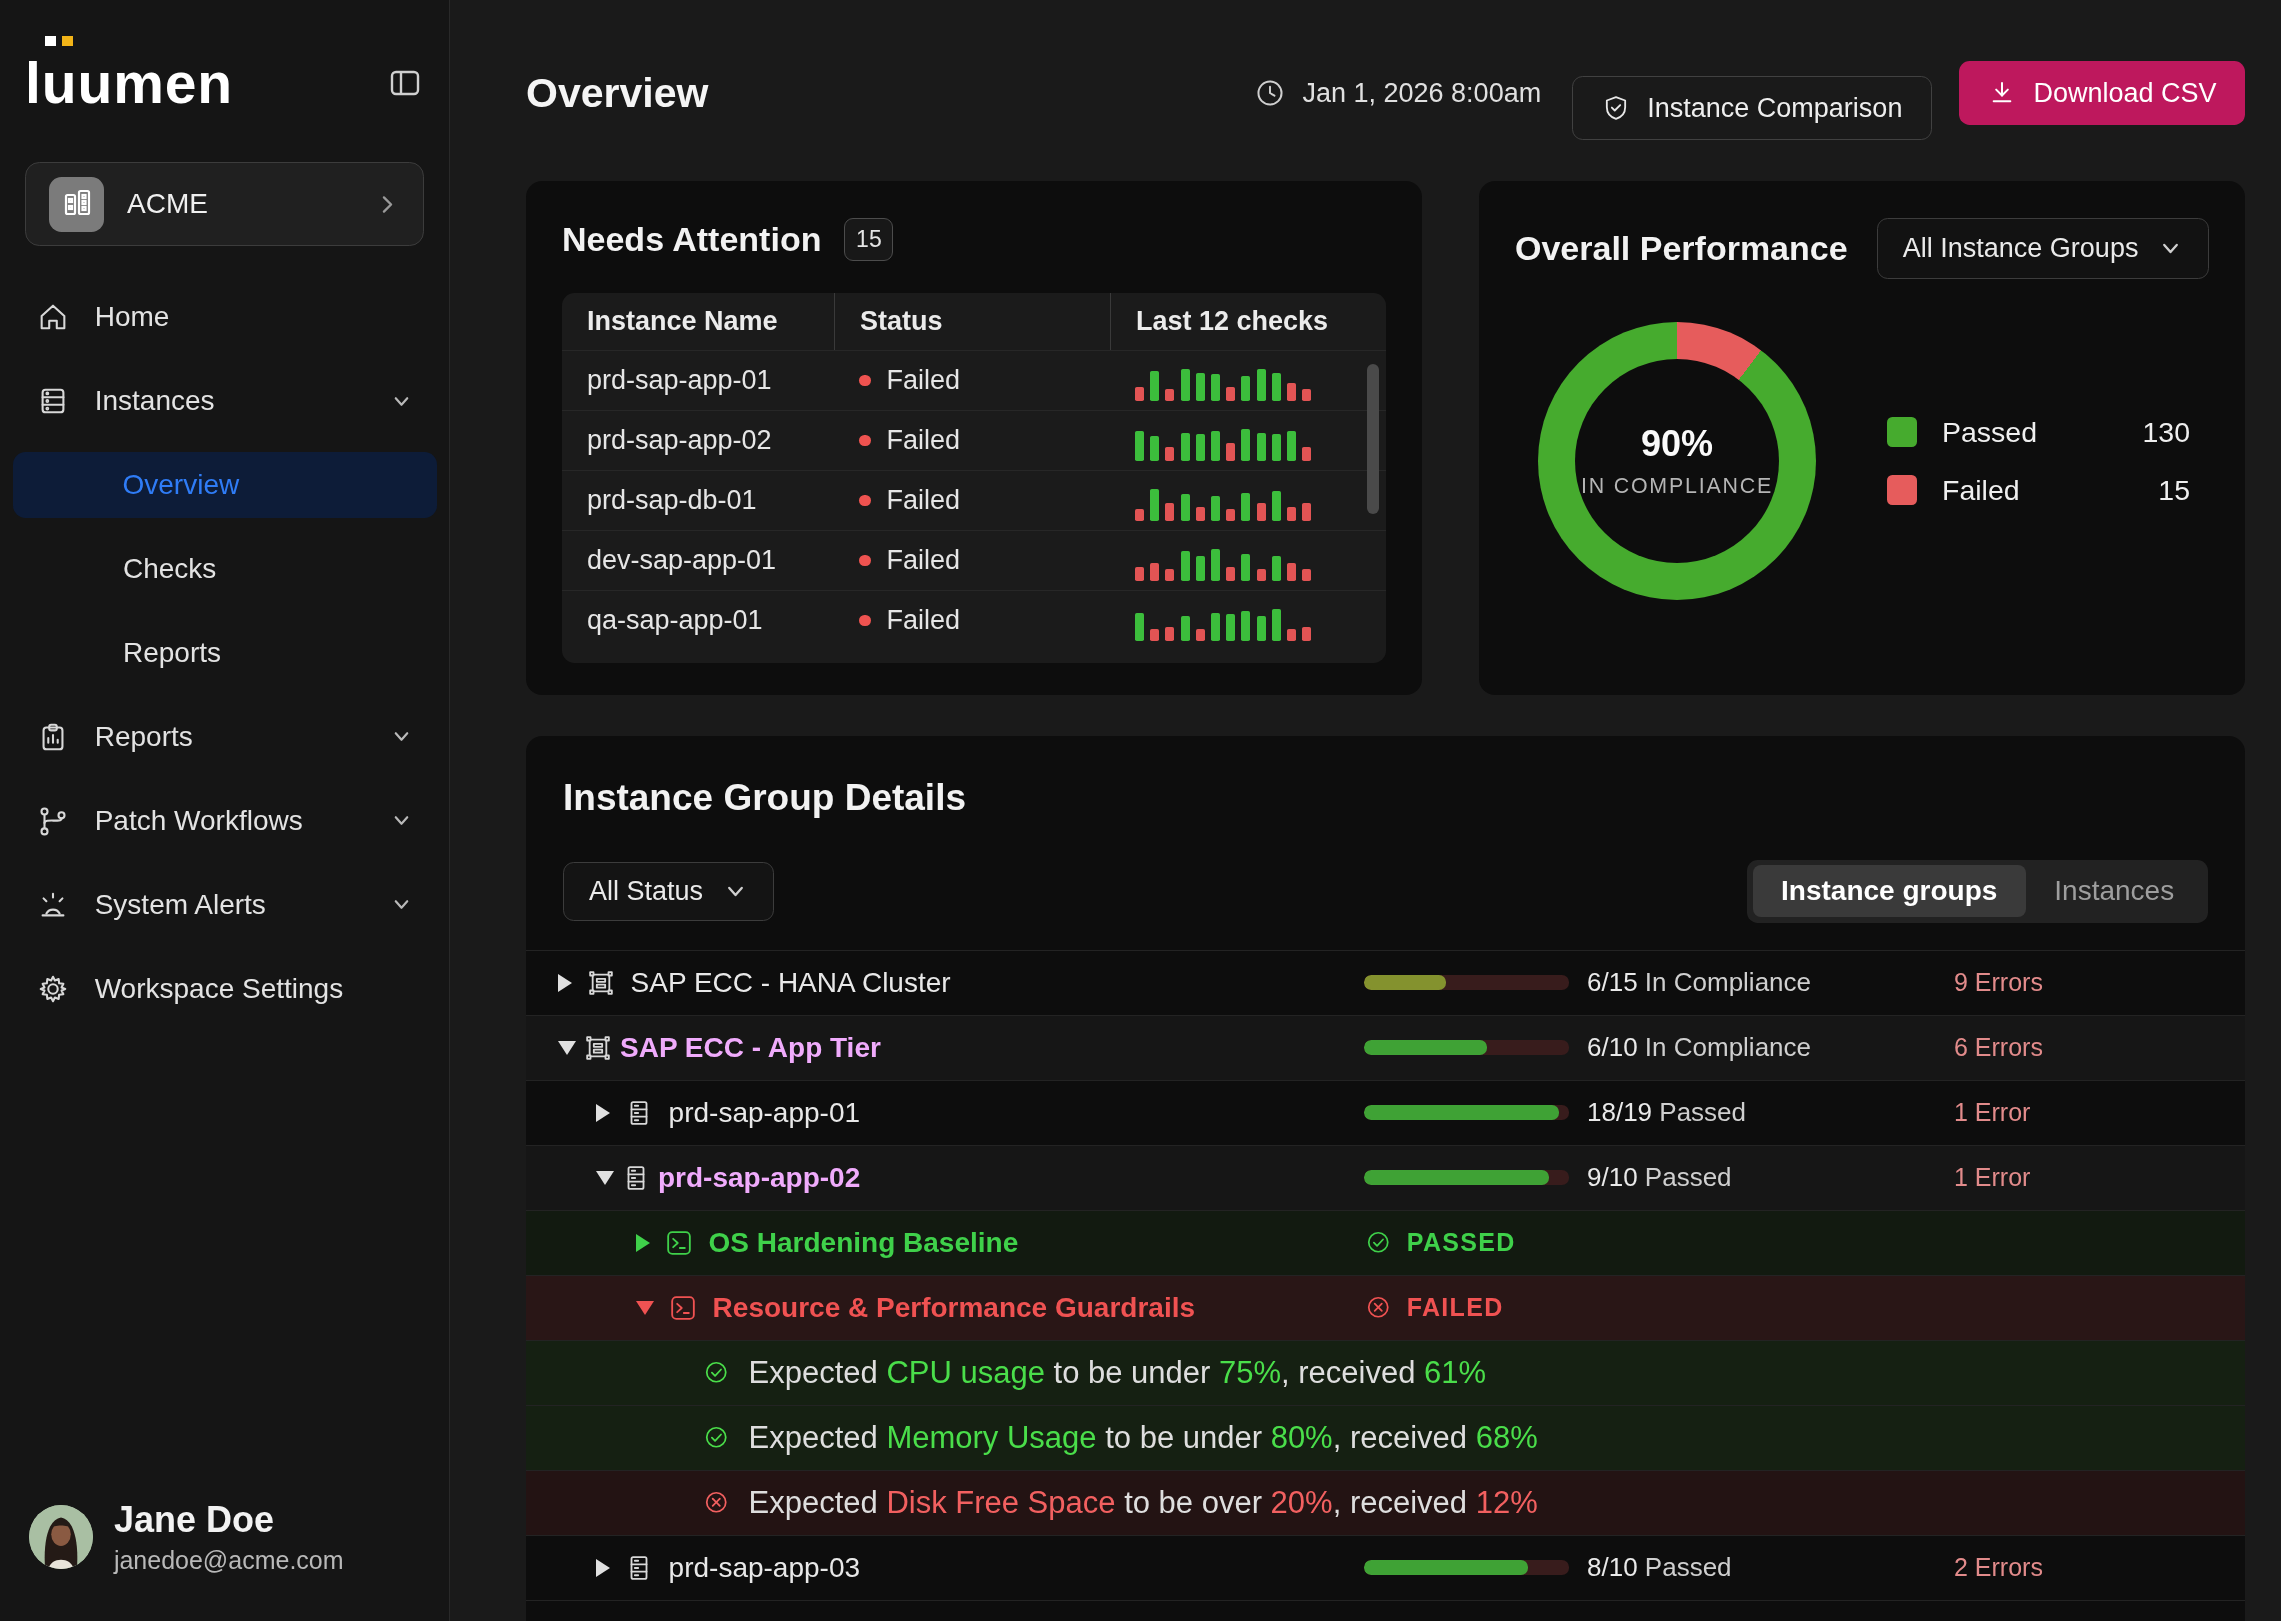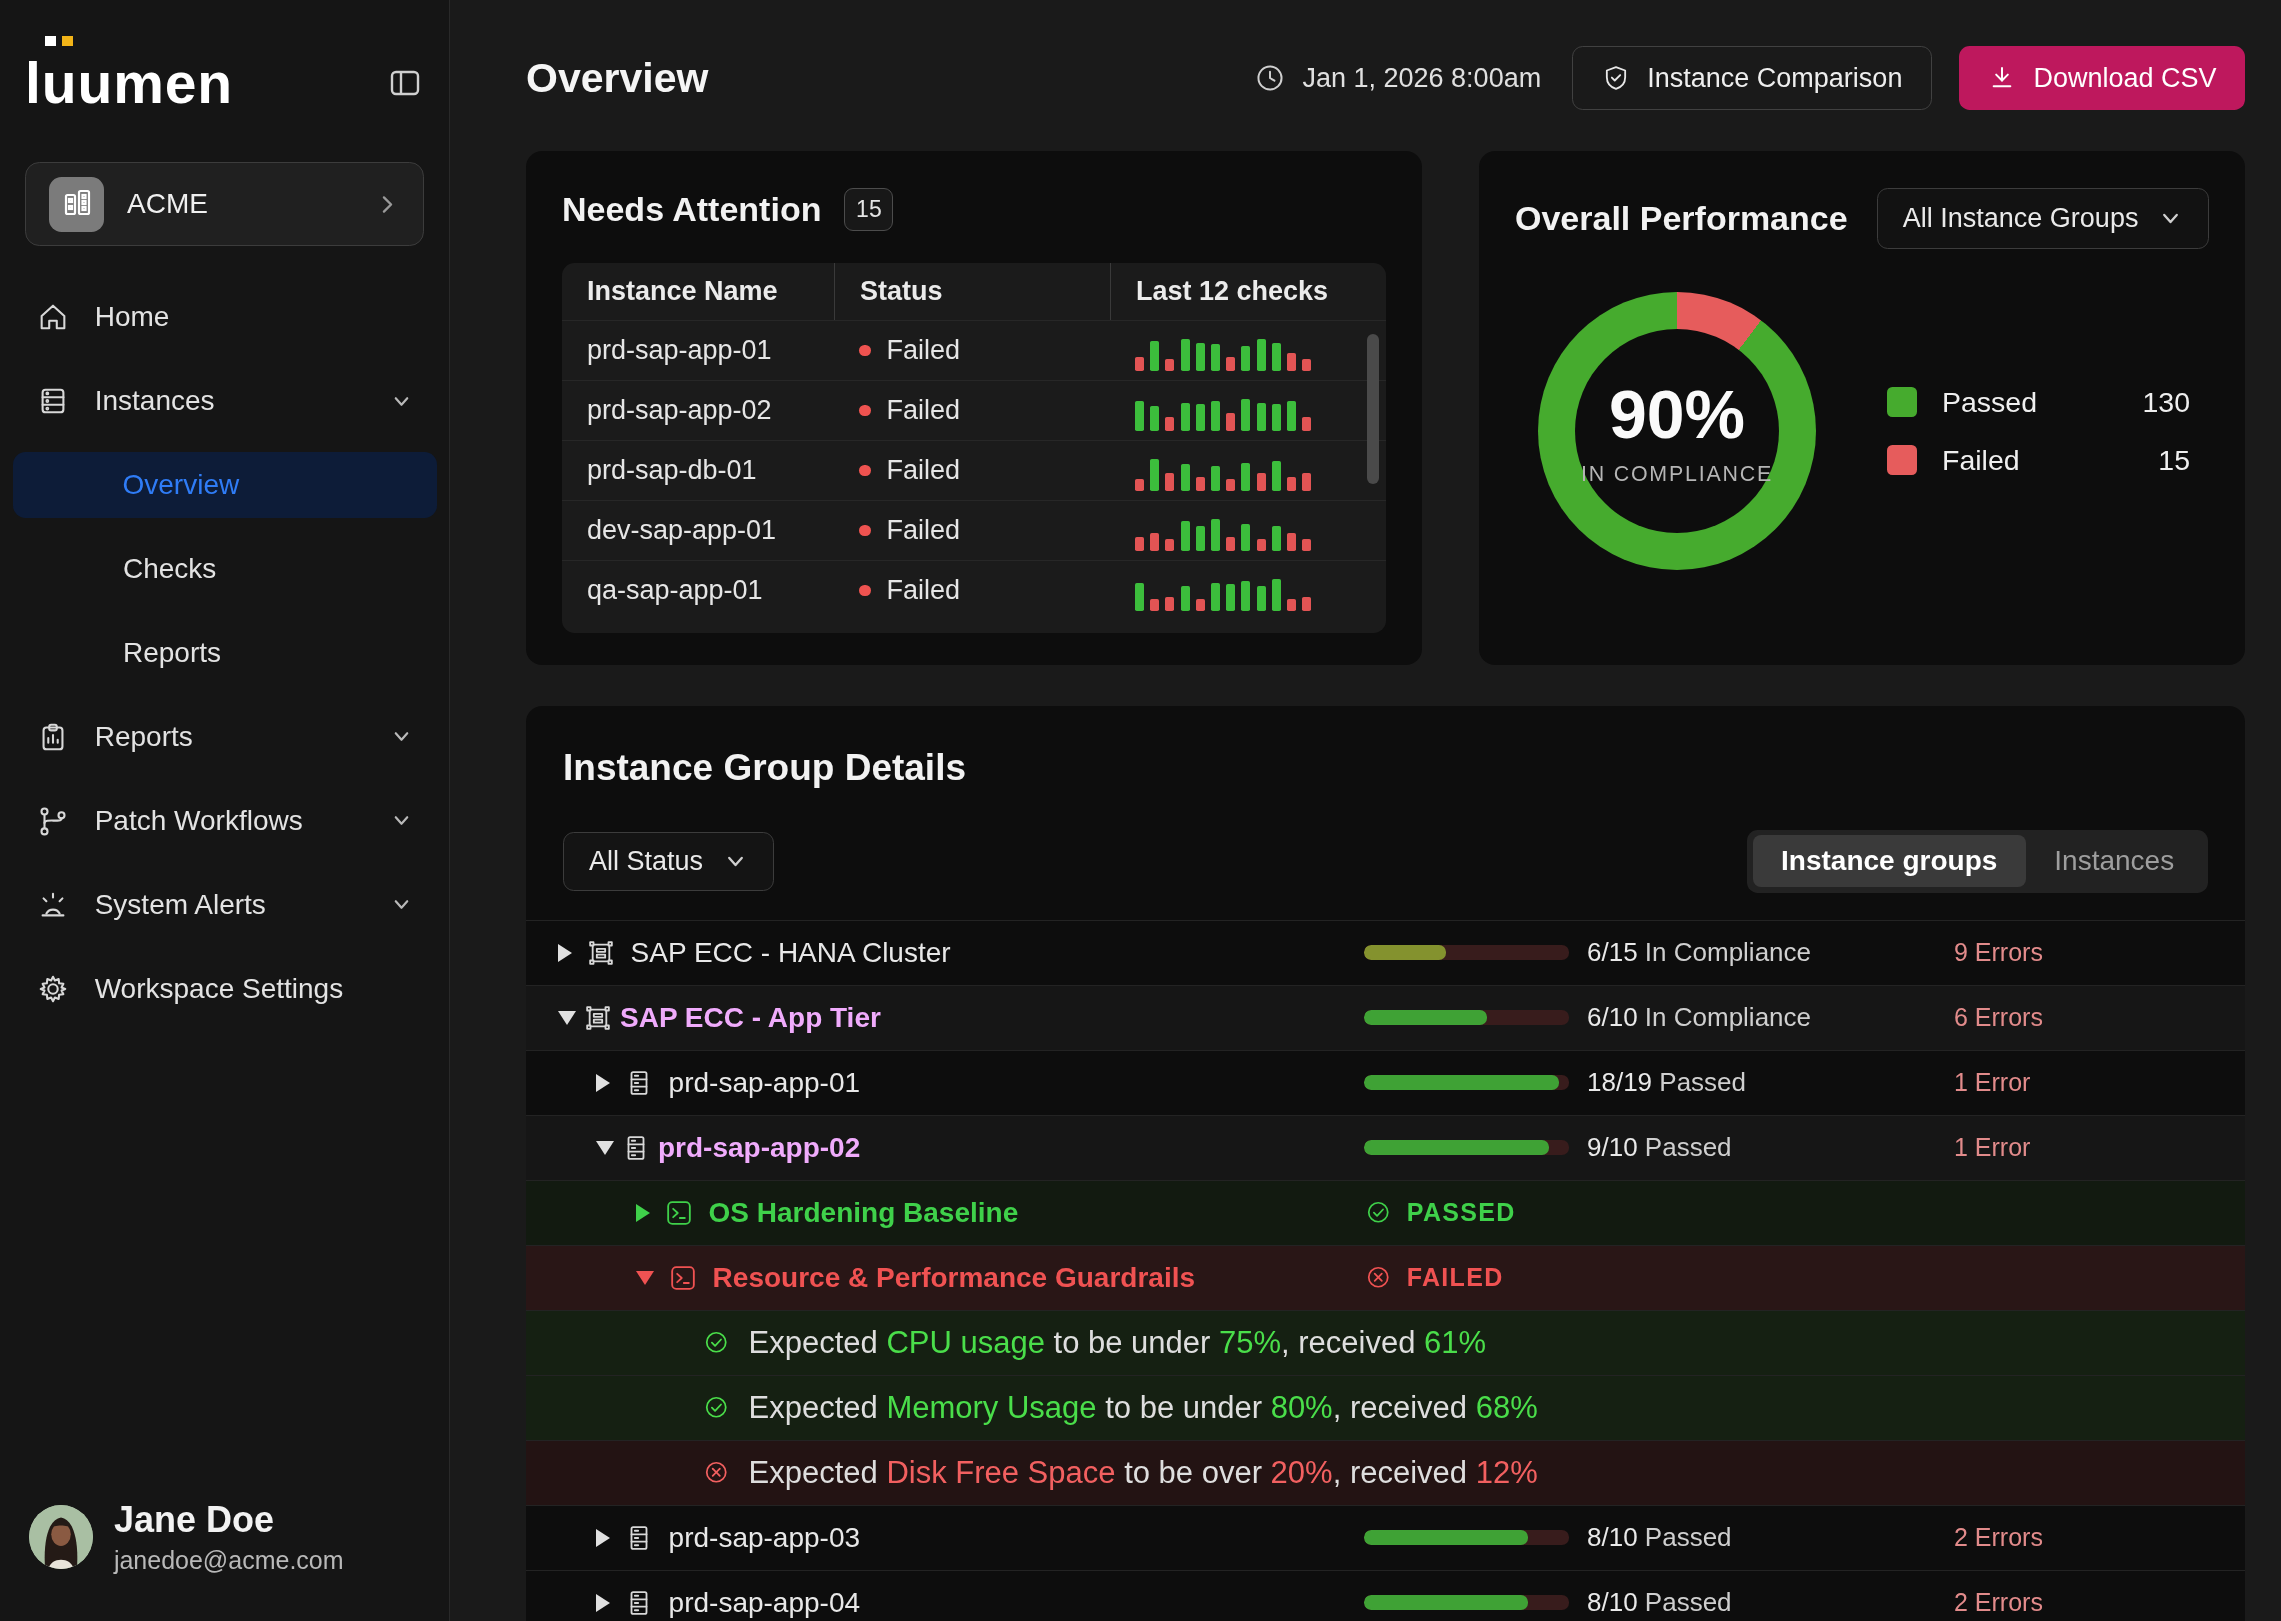--- a/index.html
+++ b/index.html
@@ -45,21 +45,21 @@
   .user-email { font-size:25px; color:#b9b9b9; margin-top:5.3px; }
 
   
   .main { position:absolute; left:451px; top:0; width:1830px; height:1622px; padding:46px 36px 0 75px; }
   .main-header { display:flex; align-items:center; margin-bottom:41px; }
   .page-title { font-size:41px; font-weight:600; color:#f5f5f5; }
   .header-right { margin-left:auto; display:flex; align-items:center; gap:27px; }
   .date-group { display:flex; align-items:center; gap:16px; font-size:27px; color:#e0e0e0; margin-right:3.6px; }
   .btn { display:flex; align-items:center; gap:16px; height:64px; padding:0 28.5px;
     border-radius:10.7px; font-size:27px; cursor:default; }
-  .btn-outline { border:0.9px solid #414141; background:#1a1a1a; color:#eee; }
+  .btn-outline { border:0.9px solid #414141; background:#1a1a1a; color:#eee;margin-top:30px; }
   .btn-primary { border:none; color:#fff; }
 
   .cards-row { display:flex; gap:57px; }
   .card { background:#0d0d0d; border-radius:16px; }
   .na-card { width:896px; height:514px; padding:37px 36px; }
   .perf-card { flex:1; height:514px; padding:37px 36px; }
   .title-row { display:flex; align-items:center; gap:23px; }
   .card-title { font-size:34px; font-weight:600; color:#f2f2f2; }
   .badge { min-width:48px; height:43px; border:0.9px solid #4c4c4c; border-radius:9px; background:#181818;
     display:flex; align-items:center; justify-content:center; font-size:23px; color:#e5e5e5; padding:0 10.7px; }
@@ -82,21 +82,21 @@
   .scroll-thumb { position:absolute; right:7.1px; top:71px; width:11.6px; height:150px;
     border-radius:6.2px; background:#4a4a4a; }
 
   .perf-header { display:flex; align-items:center; }
   .dd-btn { margin-left:auto; display:flex; align-items:center; gap:19.6px; height:61px; padding:0 25px;
     border:0.9px solid #3c3c3c; border-radius:10.7px; background:#121212; font-size:27px; color:#eaeaea; }
   .perf-body { display:flex; align-items:center; margin-top:43px; }
   .donut { width:278px; height:278px; border-radius:50%; margin-left:23px; position:relative; flex:0 0 auto; }
   .donut-hole { position:absolute; inset:37px; background:#0d0d0d; border-radius:50%;
     display:flex; flex-direction:column; align-items:center; justify-content:center; }
-  .donut-pct { font-size:68px; font-weight:700; color:#fafafa; }
+  .donut-pct { font-size:36px; font-weight:700; color:#fafafa; }
   .donut-sub { font-size:21.4px; color:#b5b5b5; letter-spacing:1.8px; margin-top:9px; }
   .legend { margin-left:71px; display:flex; flex-direction:column; gap:25px; width:303px; }
   .legend-row { display:flex; align-items:center; gap:25px; font-size:28.5px; color:#efefef; }
   .swatch { width:30px; height:30px; border-radius:5.3px; flex:0 0 auto; }
   .legend-value { margin-left:auto; }
 
   
   .igd-card { margin-top:41px; width:100%; height:998px; padding:41px 0 0 0; }
   .igd-title { font-size:37px; font-weight:600; padding:0 37px; color:#f2f2f2; }
   .igd-controls { display:flex; align-items:center; margin:41px 37px 27px 37px; }

